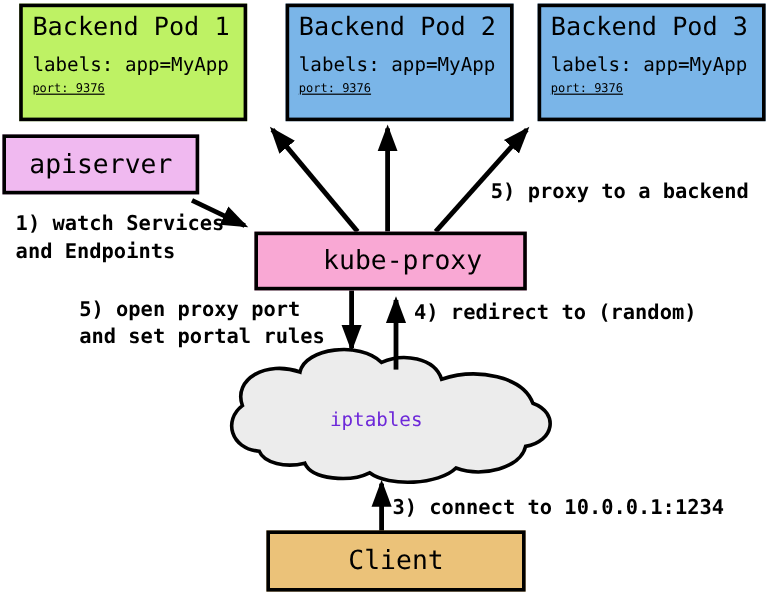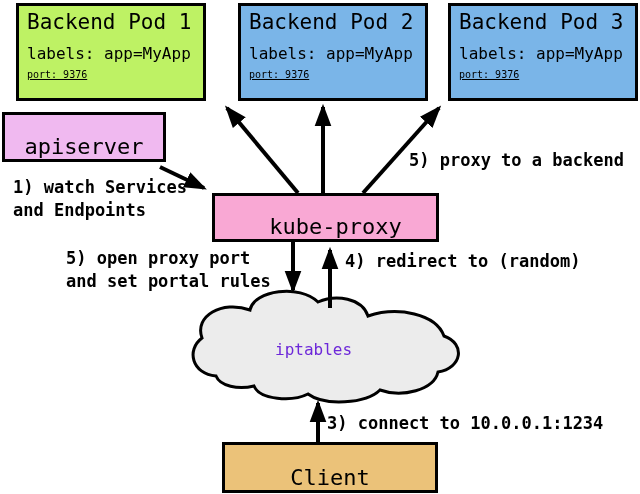--- a/index.html
+++ b/index.html
@@ -15,21 +15,21 @@
     position:absolute;
     border:3px solid #000;
     box-sizing:border-box;
     color:#000;
   }
   .pod{width:190px;height:98px;top:3px;}
   .pod-title{position:absolute;top:4px;left:8px;font-size:21px;white-space:nowrap;}
   .pod-line1{position:absolute;top:38px;left:8px;font-size:16px;white-space:nowrap;}
   .pod-line2{position:absolute;top:63px;left:8px;font-size:10px;white-space:nowrap;text-decoration:underline;}
   .label-center{
-    display:flex;align-items:flex-end;justify-content:center;
+    display:flex;align-items:center;justify-content:center;
     font-size:22px;white-space:nowrap;
   }
   .annot{
     position:absolute;
     font-size:17px;font-weight:bold;color:#000000;white-space:nowrap;
   }
   .cloud-label{
     position:absolute;left:275px;top:340px;
     font-size:16px;color:#6d28d9;white-space:nowrap;
   }

